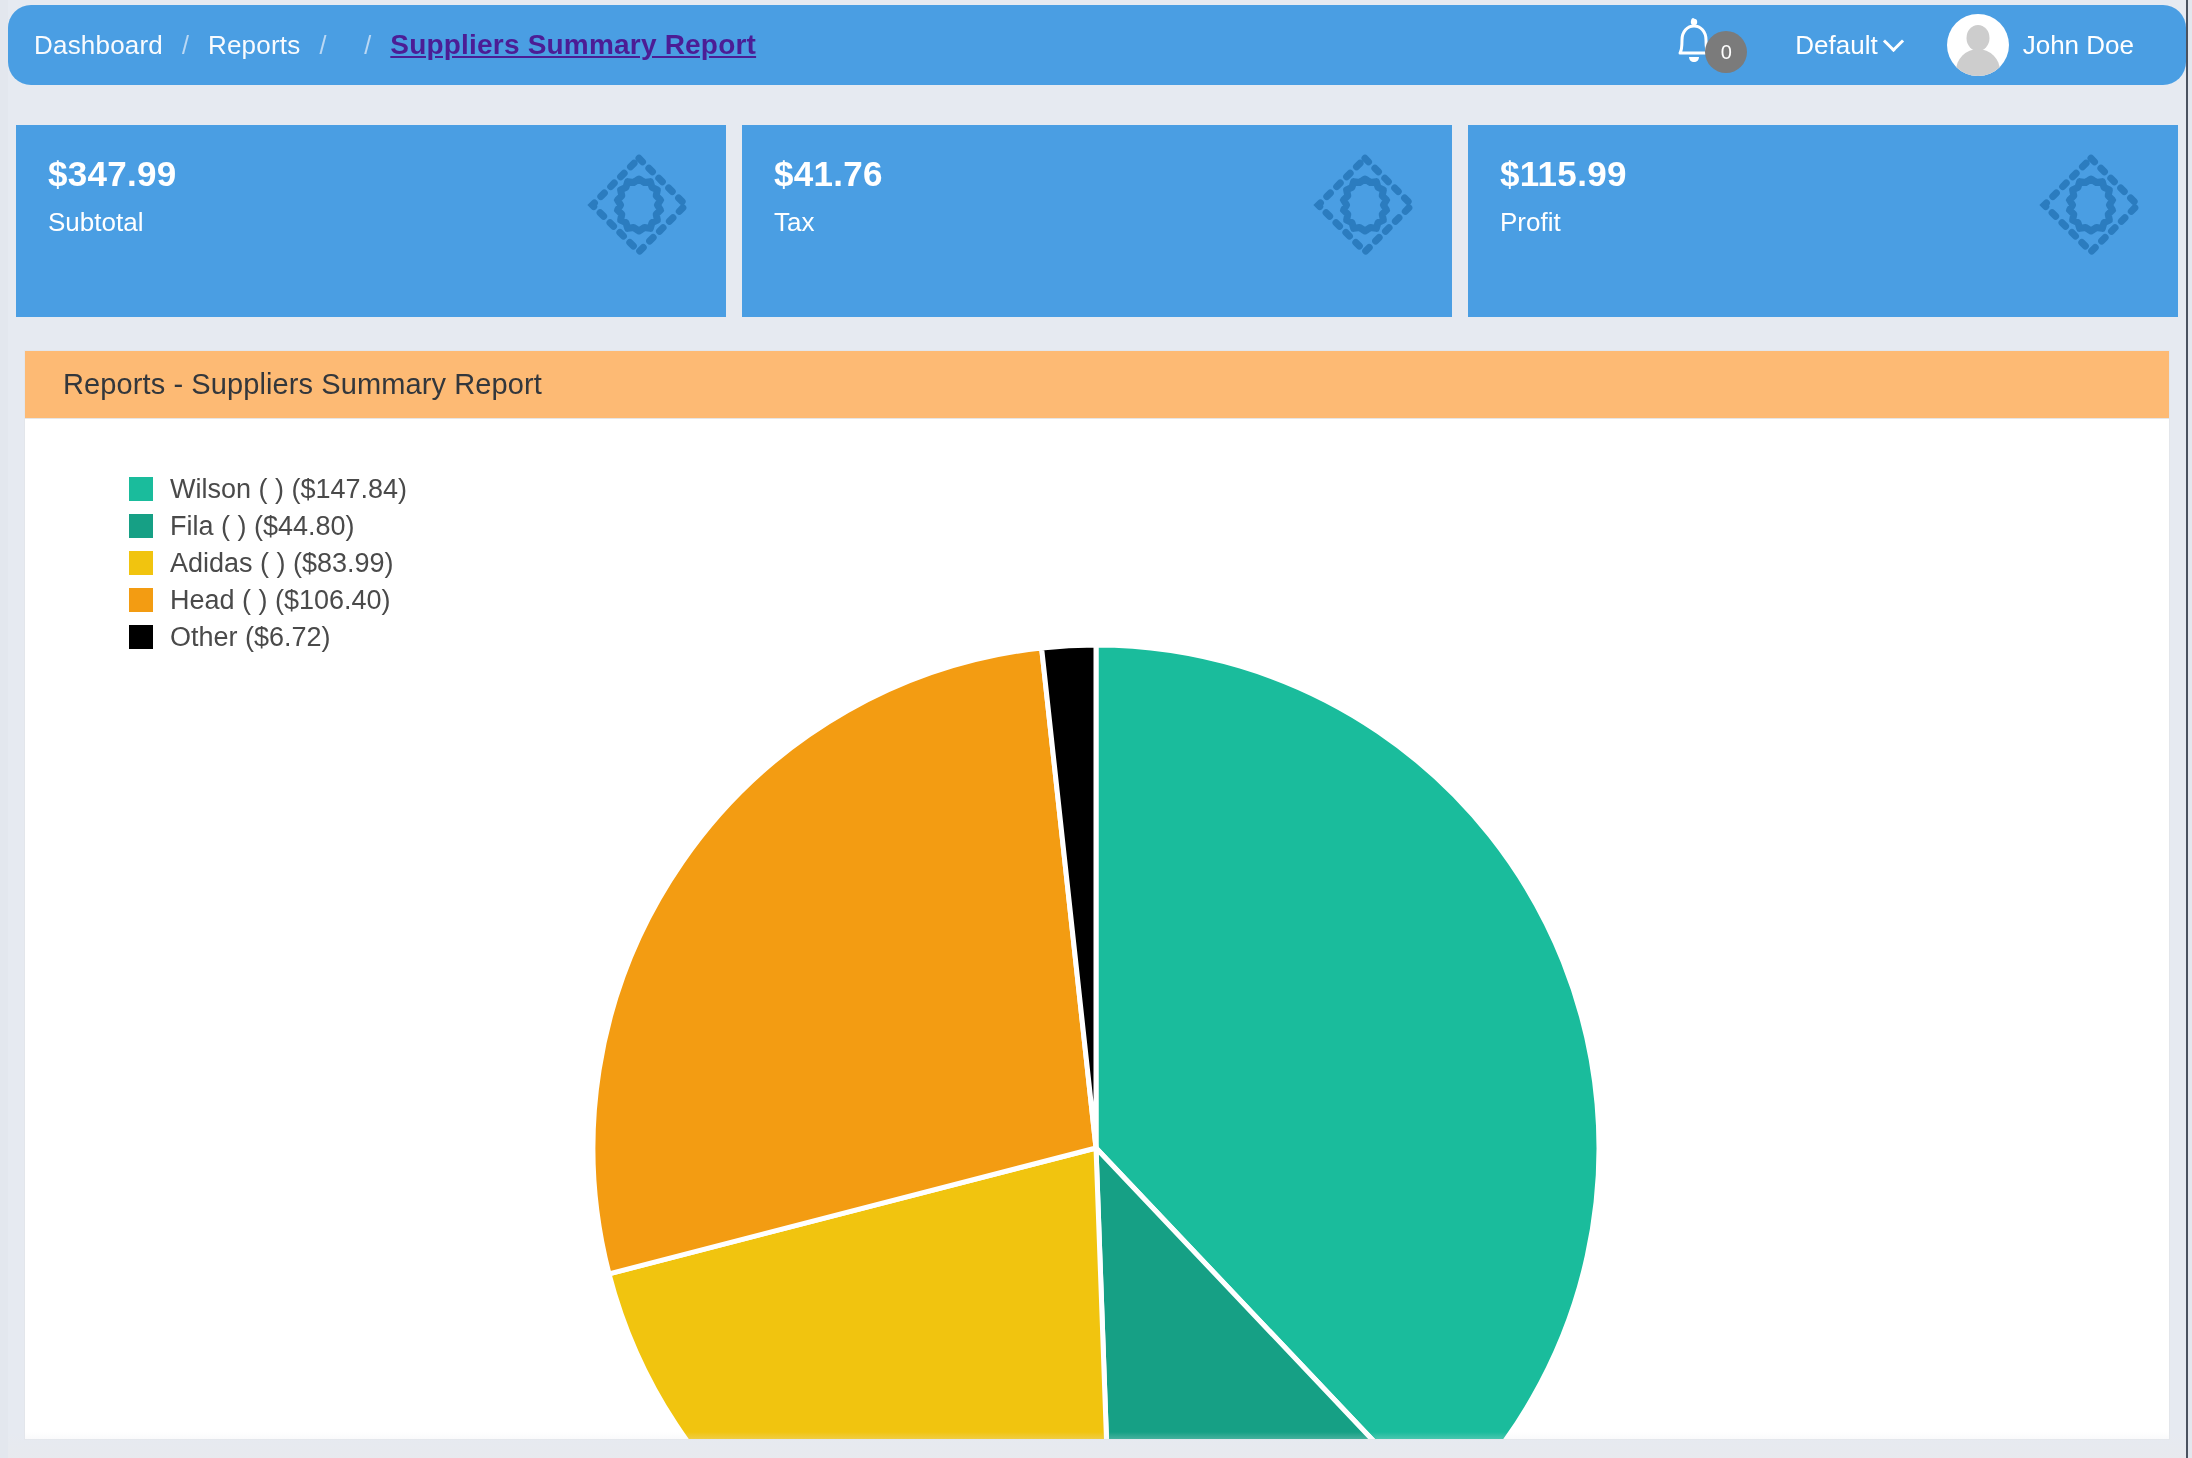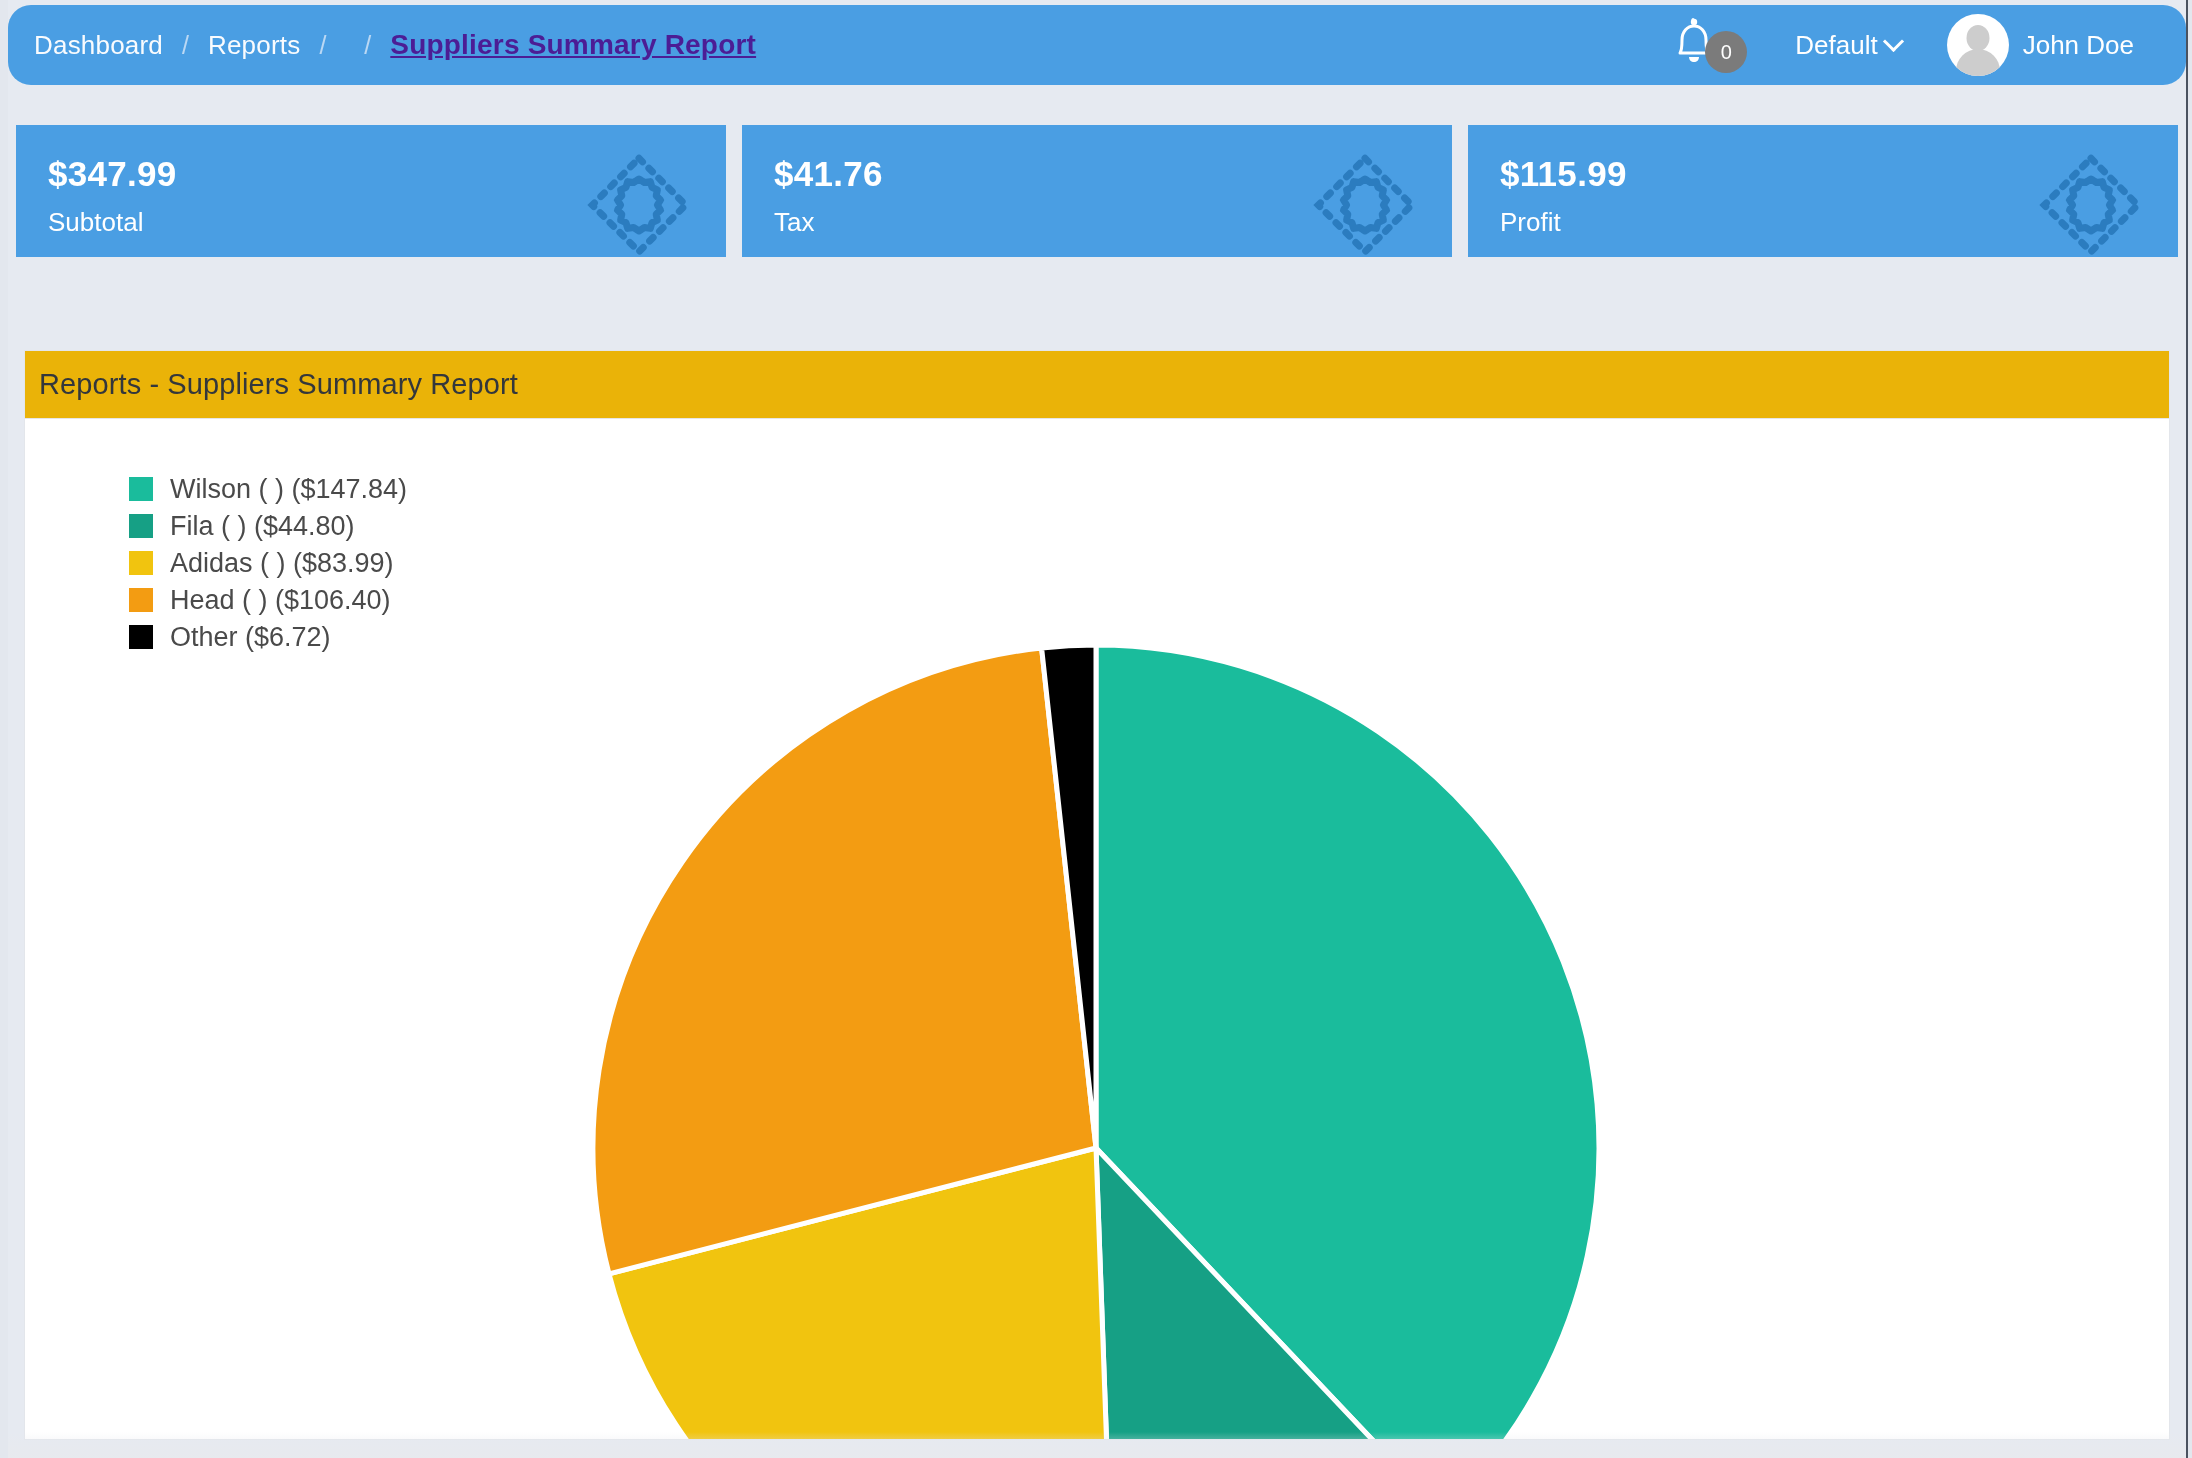--- a/index.html
+++ b/index.html
@@ -159,21 +159,21 @@
   
   .cards-row {
     position: absolute;
     left: 8px; top: 125px;
     width: 2178px; height: 160px;
     display: flex;
   }
   .card-cell {
     flex: 1 1 0;
     padding: 0 8px;
-    height: 132px;
+    height: 192px;
   }
   .stat-card {
     position: relative;
     width: 100%; height: 100%;
     background: #4a9ee3;
     overflow: hidden;
     cursor: pointer;
   }
   .stat-value {
     position: absolute;
@@ -199,25 +199,25 @@
   .panel {
     position: absolute;
     left: 24px; top: 350px;
     width: 2146px;
     height: 1090px;
     background: #ffffff;
     border: 1px solid #e3e6eb;
   }
   .panel-header {
     height: 68px;
-    background: #eab308;
+    background: #fdba74;
     border-bottom: 1px solid #e6e6e6;
     display: flex;
     align-items: center;
-    padding-left: 14px;
+    padding-left: 38px;
   }
   .panel-title {
     font-size: 29px;
     color: #33373c;
     letter-spacing: 0.1px;
   }
   .panel-body {
     position: relative;
     width: 100%;
     height: 1020px;

